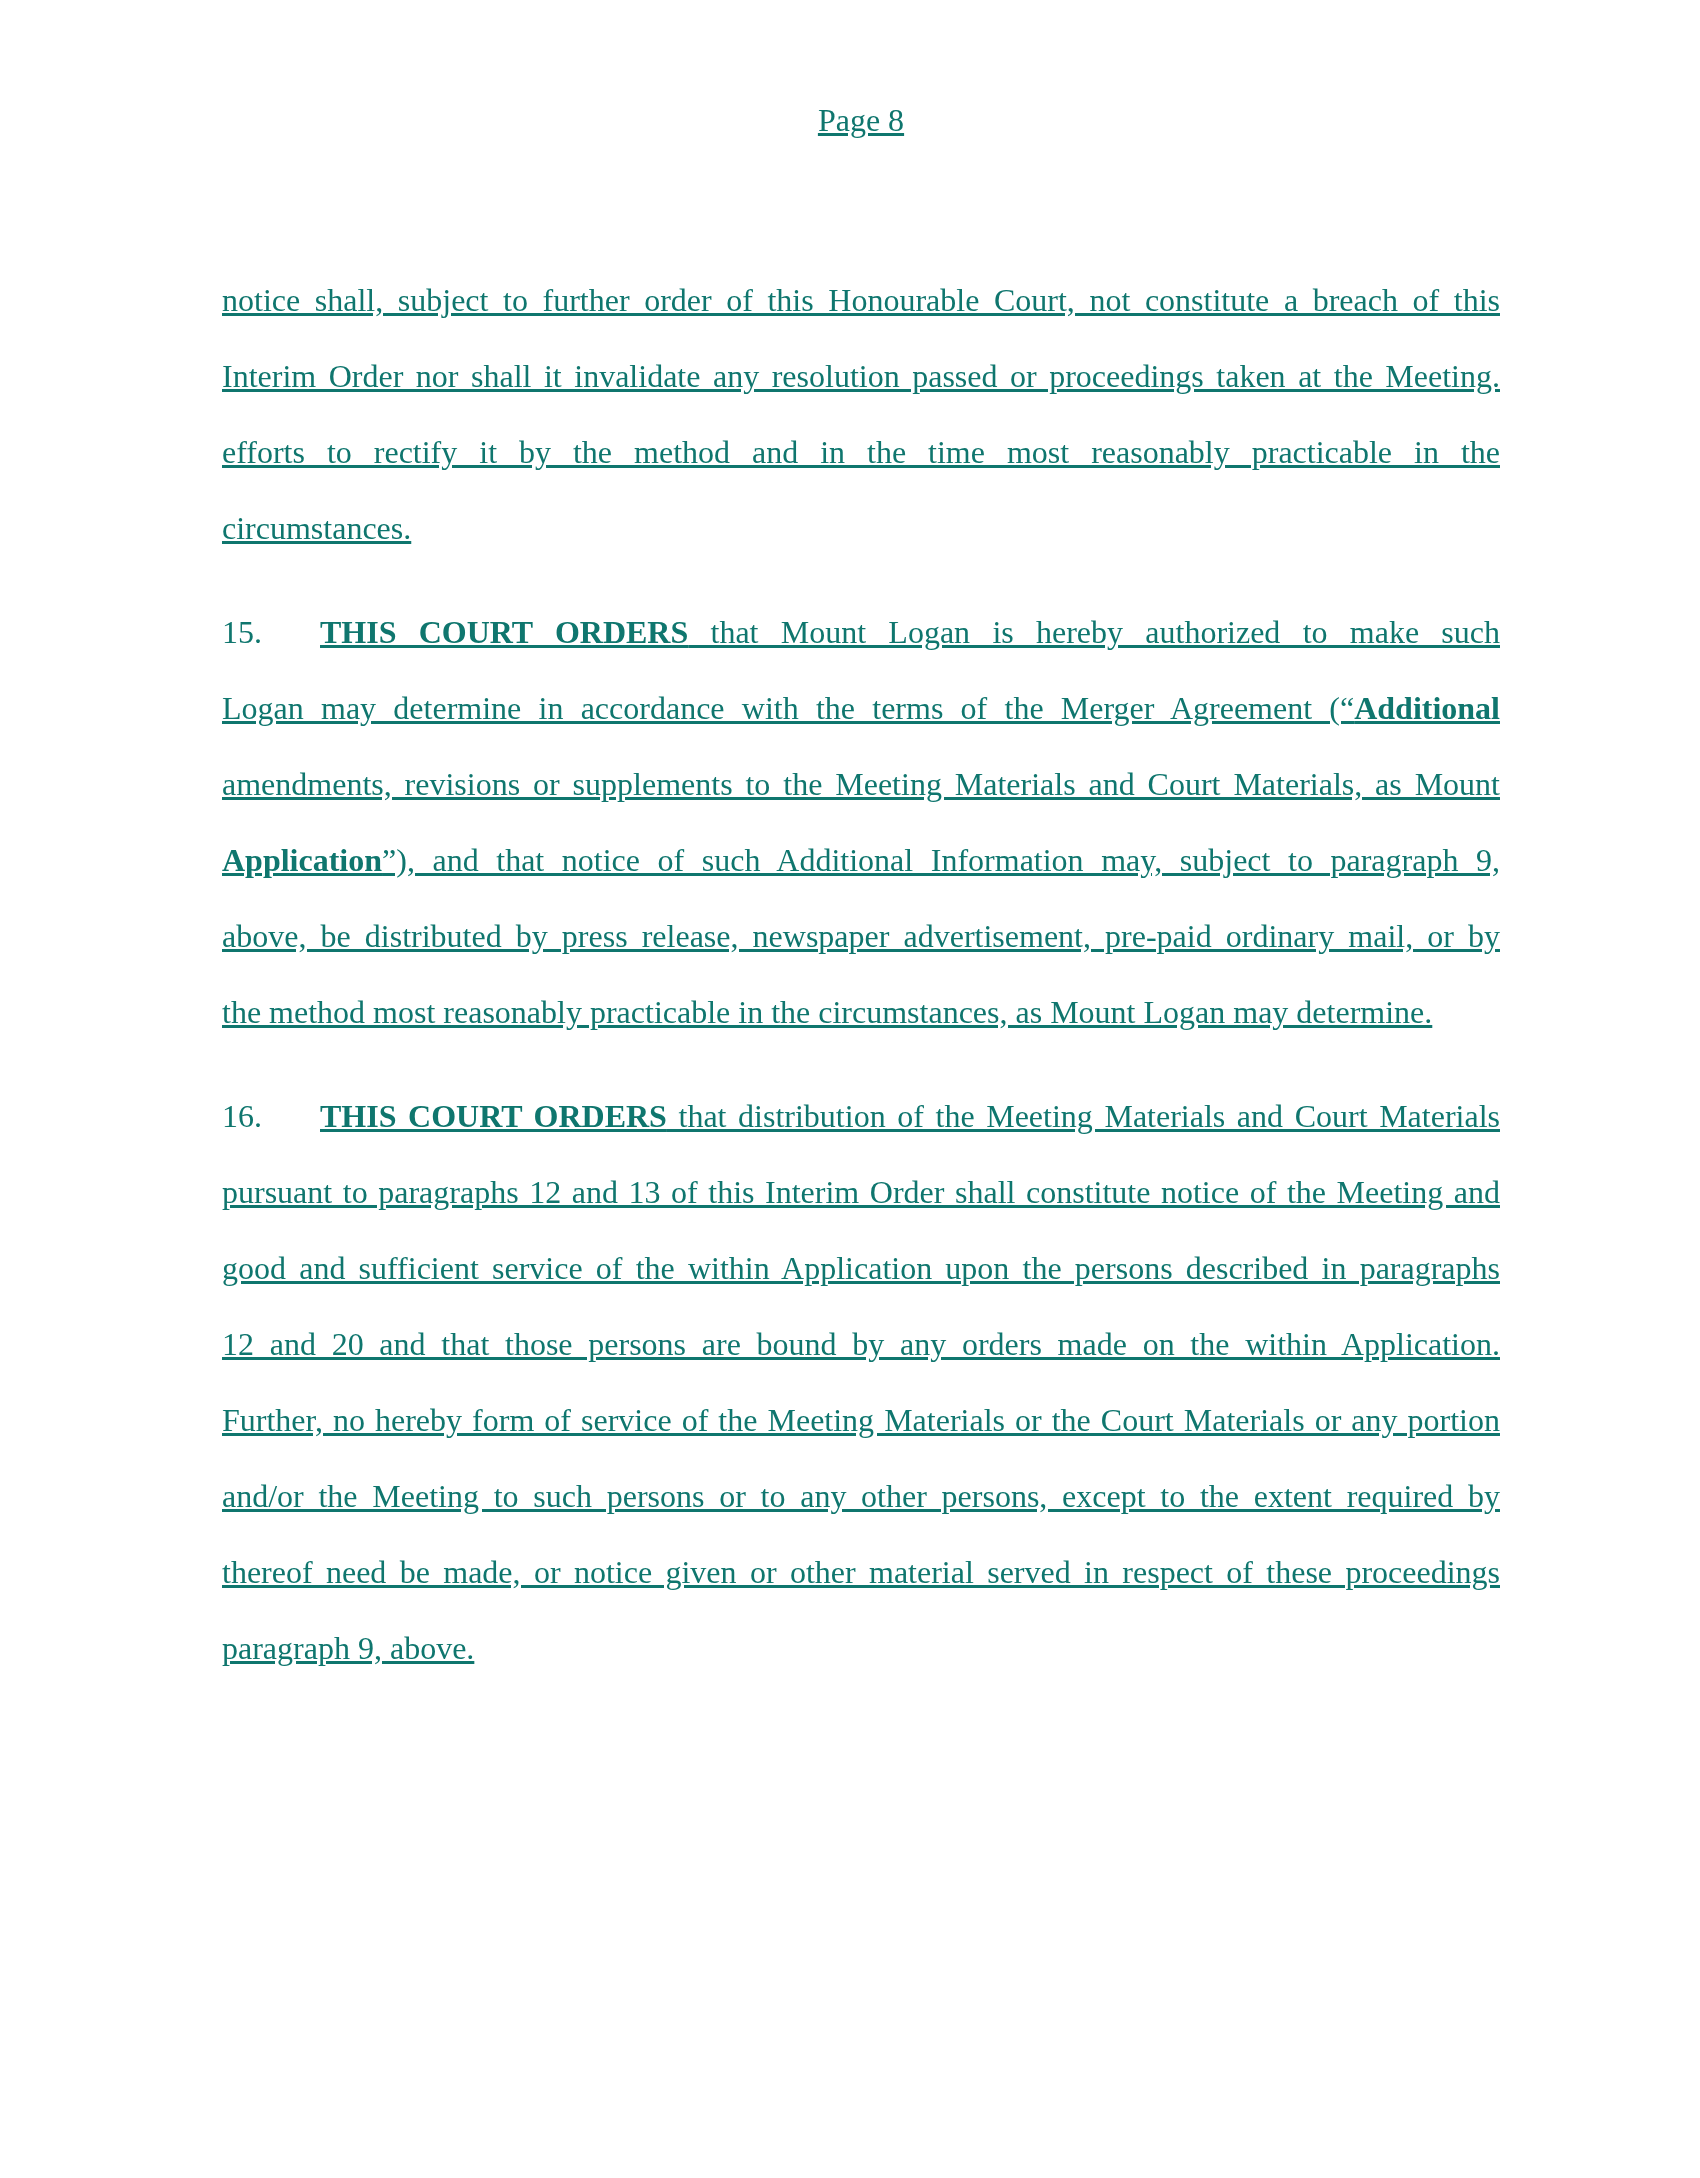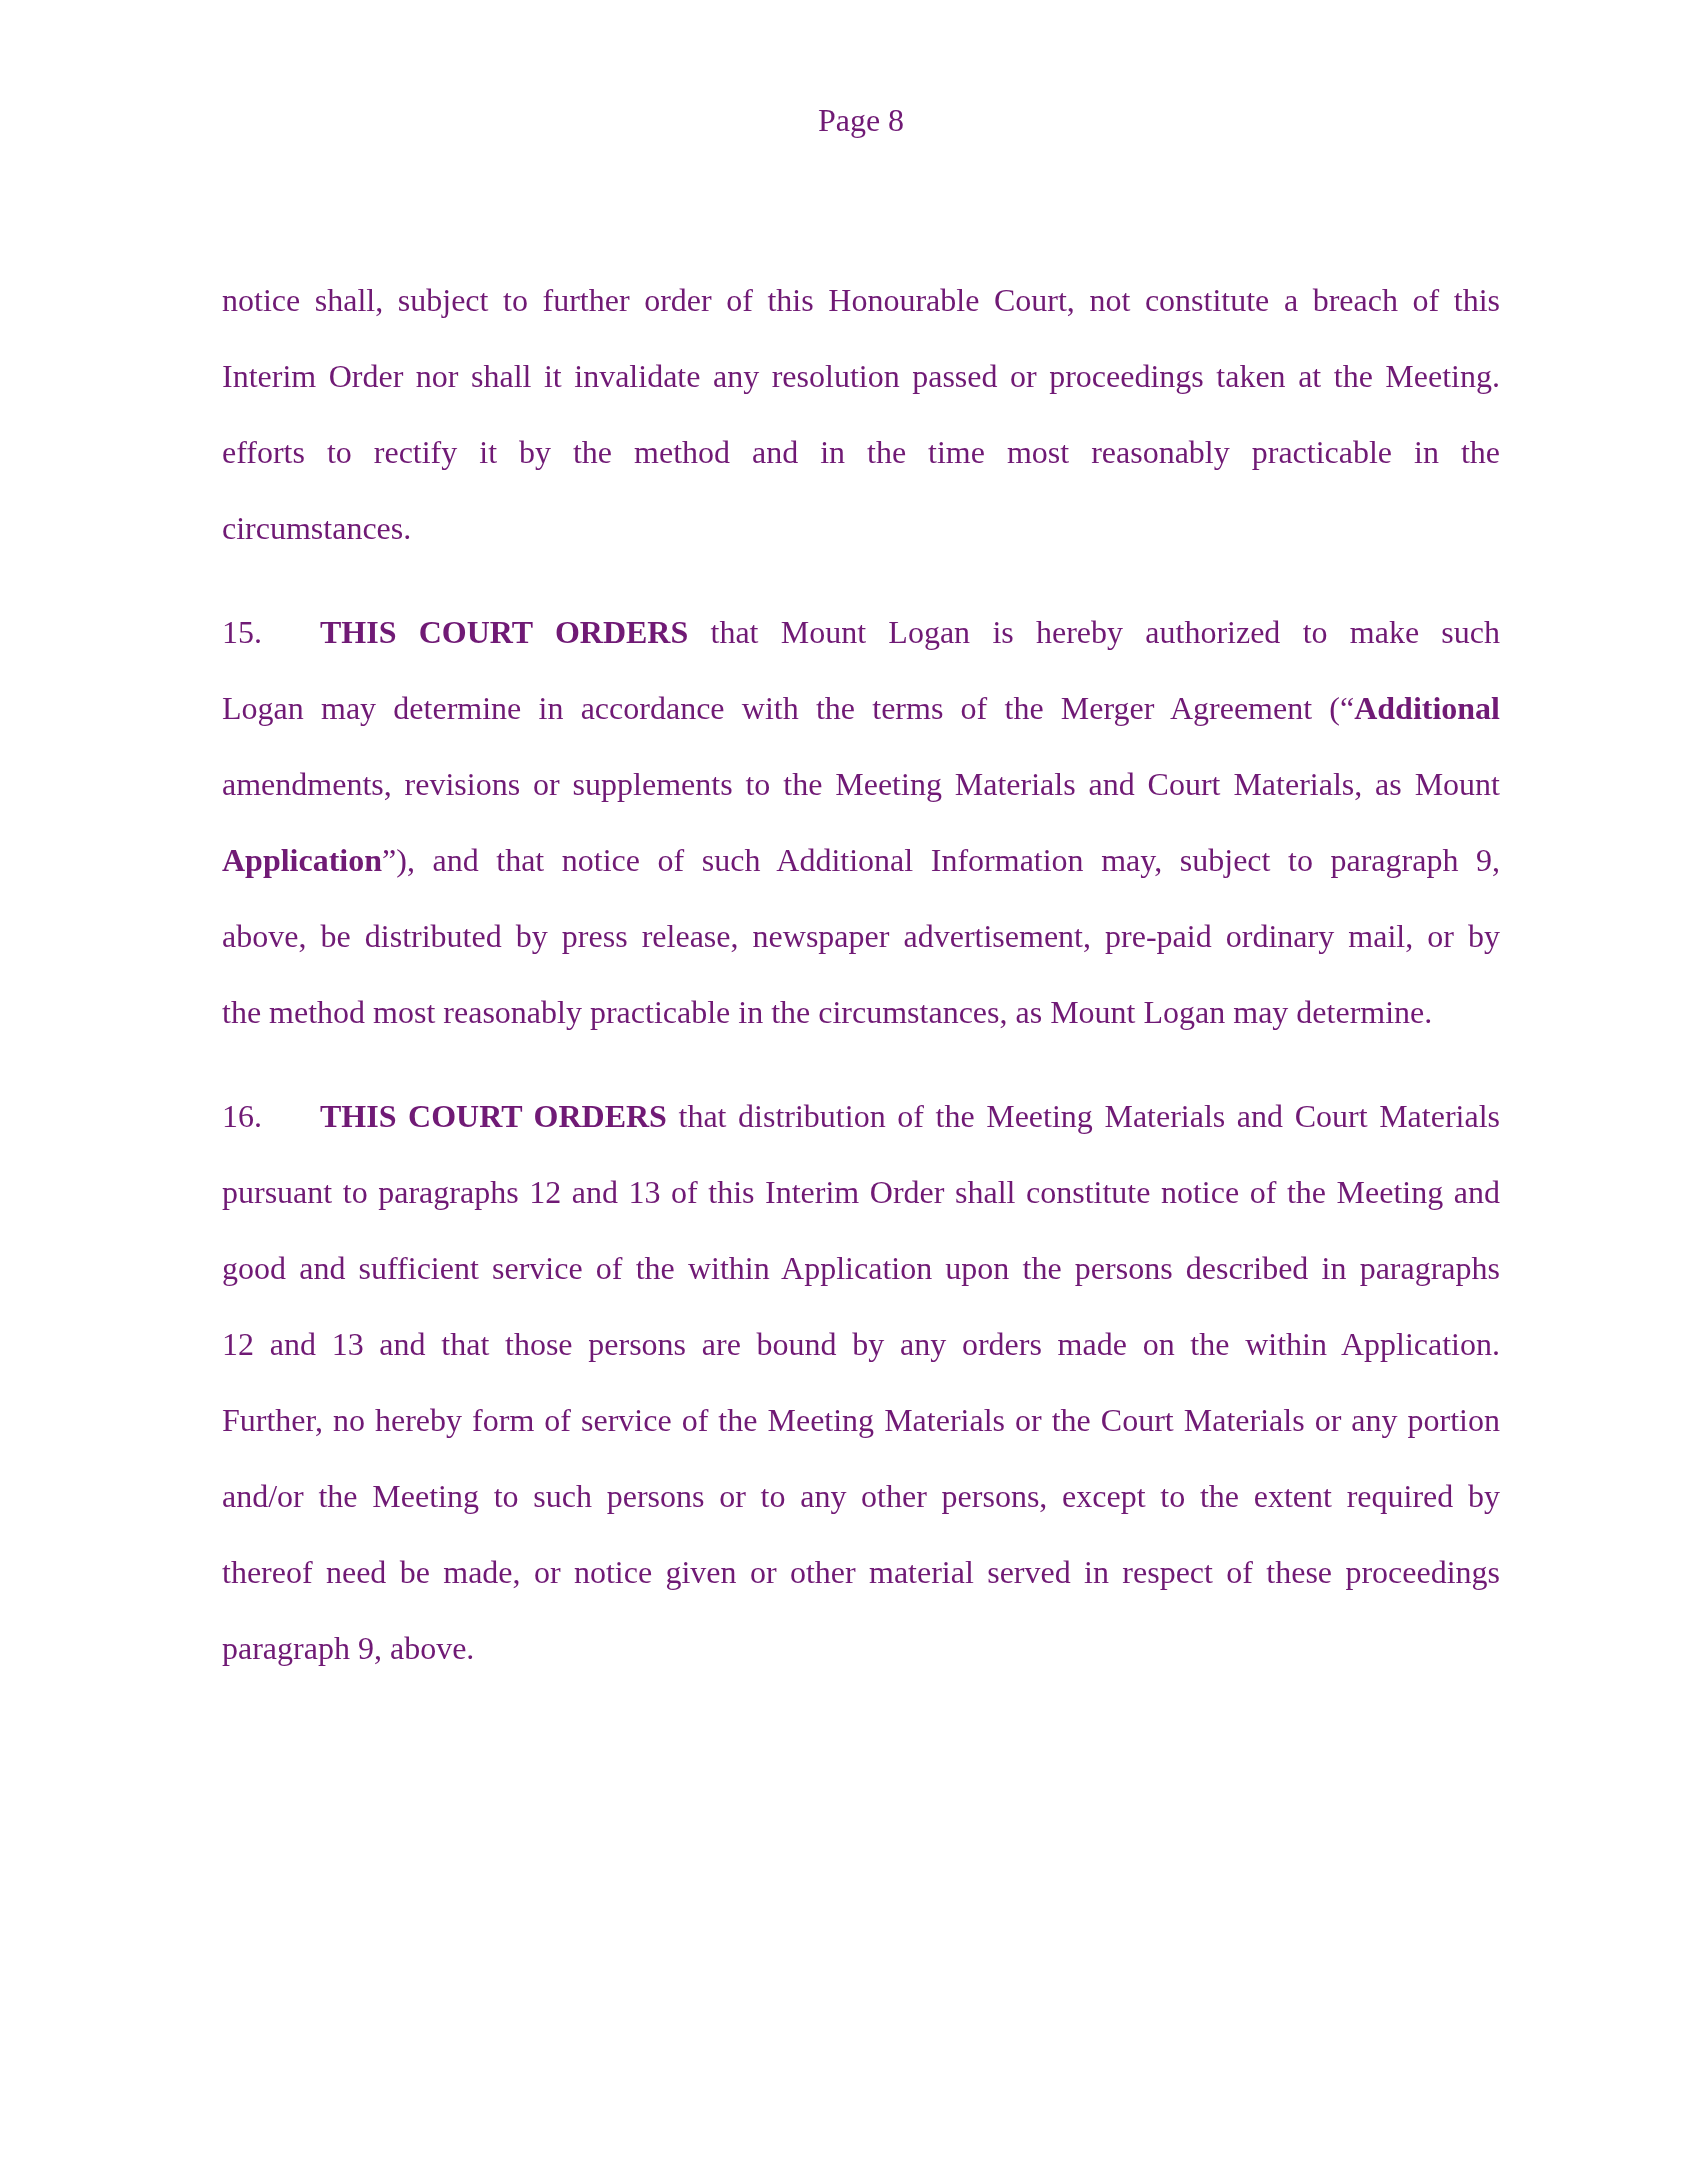--- a/index.html
+++ b/index.html
@@ -28,41 +28,41 @@
   .para + .para { margin-top: 28px; }
   .line { height: 76px; overflow: hidden; }
   .jline { text-align: justify; text-align-last: justify; }
   .lline { text-align: center; text-align-last: left; }
   .pnum { display: inline-block; width: 98px; }
   b { font-weight: bold; }
 </style>
 </head>
 <body style="background: rgb(255, 255, 255);">
 
-<div class="doc" style="background: rgb(255, 255, 255); color: #701a75;">
+<div class="doc" style="background: rgb(255, 255, 255); color: #0f766e; text-decoration: underline;">
   <div class="header">Page 8</div>
   <div class="content">
       <div class="para">
         <div class="line jline"><span>notice shall, subject to further order of this Honourable Court, not constitute a breach of this</span></div>
         <div class="line jline"><span>Interim Order nor shall it invalidate any resolution passed or proceedings taken at the Meeting.</span></div>
         <div class="line jline"><span>efforts to rectify it by the method and in the time most reasonably practicable in the</span></div>
         <div class="line lline"><span>circumstances.</span></div>
       </div>
       <div class="para">
         <div class="line jline"><span class="pnum">15.</span><b>THIS COURT ORDERS</b><span> that Mount Logan is hereby authorized to make such</span></div>
         <div class="line jline"><span>Logan may determine in accordance with the terms of the Merger Agreement (“</span><b>Additional</b></div>
         <div class="line jline"><span>amendments, revisions or supplements to the Meeting Materials and Court Materials, as Mount</span></div>
         <div class="line jline"><b>Application</b><span>”), and that notice of such Additional Information may, subject to paragraph 9,</span></div>
         <div class="line jline"><span>above, be distributed by press release, newspaper advertisement, pre-paid ordinary mail, or by</span></div>
         <div class="line lline"><span>the method most reasonably practicable in the circumstances, as Mount Logan may determine.</span></div>
       </div>
       <div class="para">
         <div class="line jline"><span class="pnum">16.</span><b>THIS COURT ORDERS</b><span> that distribution of the Meeting Materials and Court Materials</span></div>
         <div class="line jline"><span>pursuant to paragraphs 12 and 13 of this Interim Order shall constitute notice of the Meeting and</span></div>
         <div class="line jline"><span>good and sufficient service of the within Application upon the persons described in paragraphs</span></div>
-        <div class="line jline"><span>12 and 13 and that those persons are bound by any orders made on the within Application.</span></div>
+        <div class="line jline"><span>12 and 20 and that those persons are bound by any orders made on the within Application.</span></div>
         <div class="line jline"><span>Further, no hereby form of service of the Meeting Materials or the Court Materials or any portion</span></div>
         <div class="line jline"><span>and/or the Meeting to such persons or to any other persons, except to the extent required by</span></div>
         <div class="line jline"><span>thereof need be made, or notice given or other material served in respect of these proceedings</span></div>
         <div class="line lline"><span>paragraph 9, above.</span></div>
       </div>
     </div>
 </div>
 
 </body></html>

